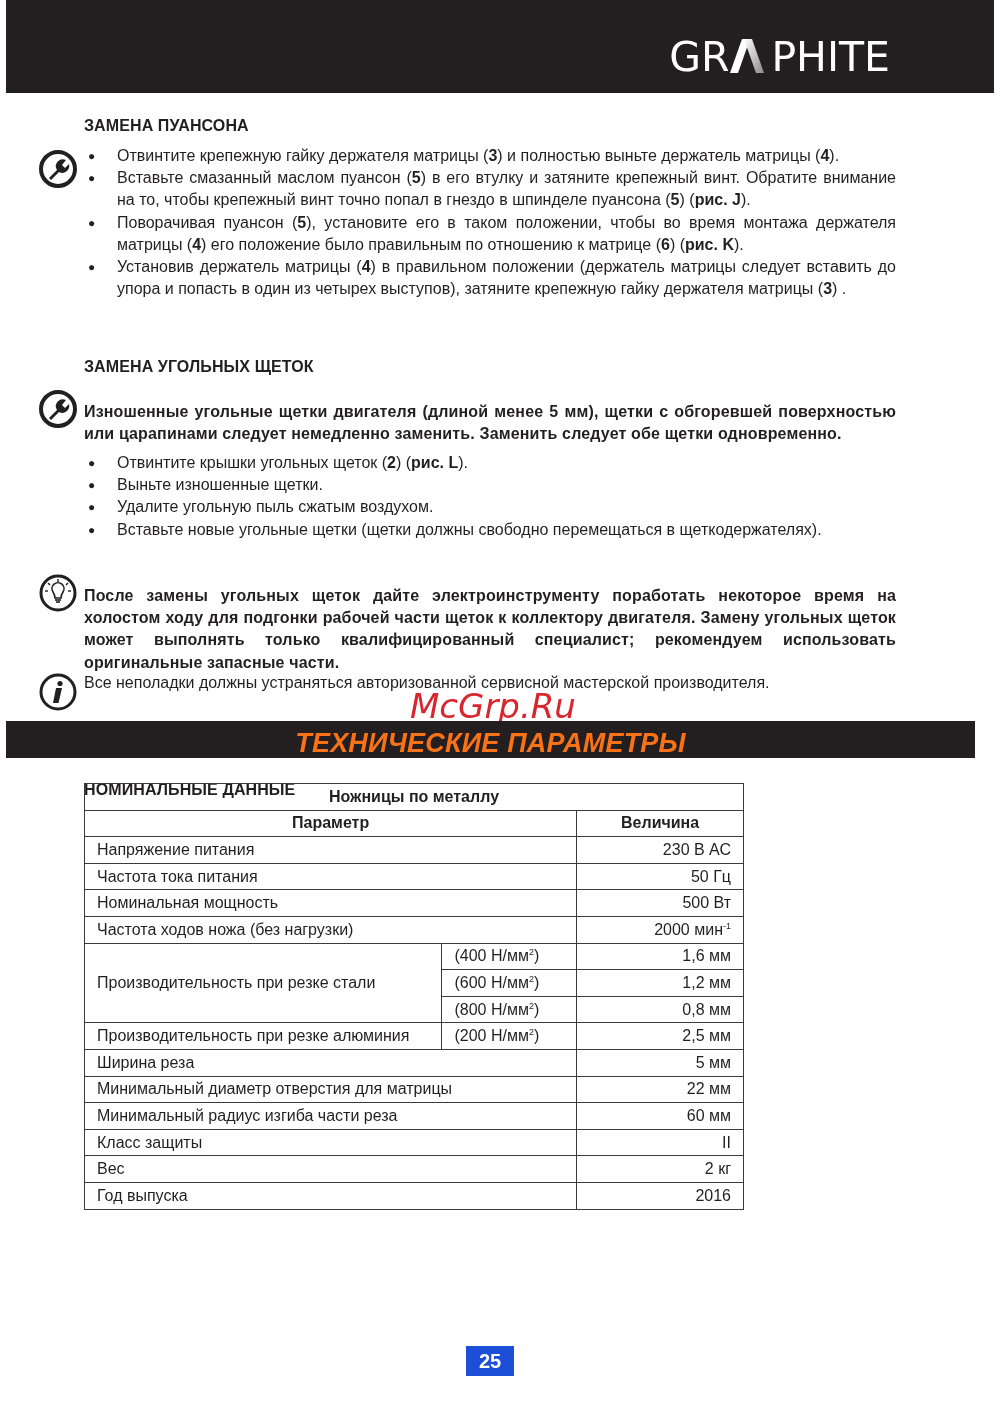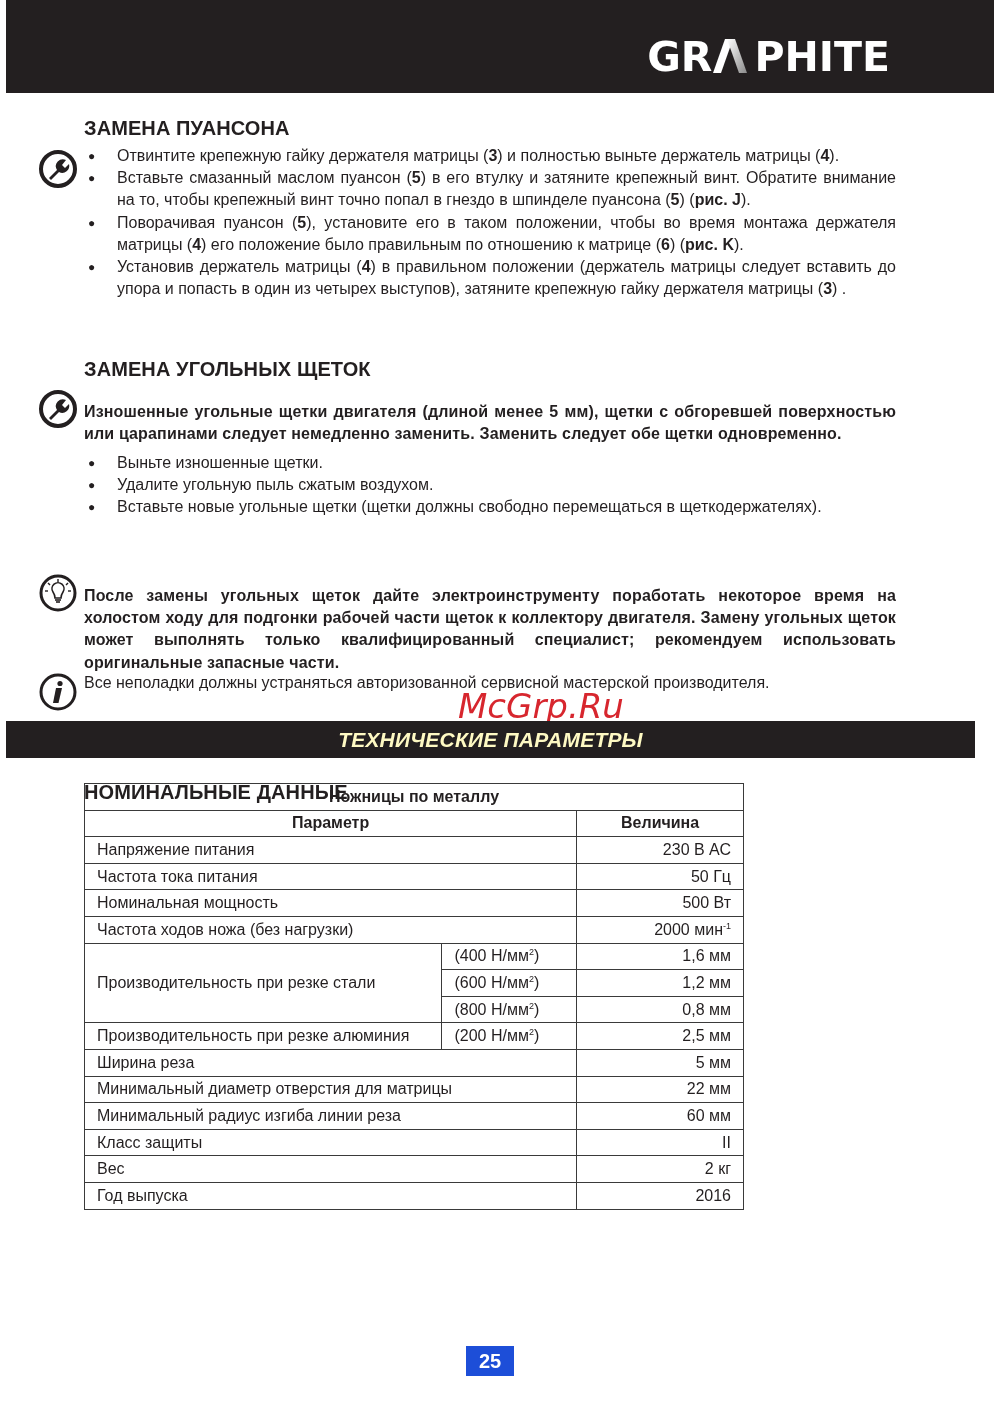--- a/index.html
+++ b/index.html
@@ -1,39 +1,39 @@
 <!DOCTYPE html>
 <html><head>
 <meta charset="utf-8">
 <style>
   html, body { margin: 0; padding: 0; background: #ffffff; }
   body { width: 1000px; height: 1415px; position: relative; overflow: hidden;
          font-family: "Liberation Sans", sans-serif; color: #231f20; }
   .header-bar { position: absolute; left: 6px; top: 0; width: 988px; height: 93px; background: #231f20; }
   .logo { position: absolute; right: 104px; top: 34px; color: #fff; font-family: "DejaVu Sans", sans-serif;
-          font-weight: bold; font-size: 41px; letter-spacing: 0px; line-height: 46px; }
+          font-weight: normal; font-size: 41px; letter-spacing: 0px; line-height: 46px; }
   .logo .mark { display: inline-block; width: 40px; height: 34px; position: relative; vertical-align: -2px; margin: 0 1px; }
   .logo .mark svg { width: 40px; height: 34px; }
 
-  .section-title { position: absolute; left: 84px; font-weight: bold; font-size: 20px; letter-spacing: 0.1px; }
+  .section-title { position: absolute; left: 84px; font-weight: bold; font-size: 16px; letter-spacing: 0.1px; }
   .icon { position: absolute; left: 38px; width: 40px; height: 40px; }
   .icon svg { width: 40px; height: 40px; }
 
   .bullets { position: absolute; left: 84px; width: 812px; margin: 0; padding: 0; list-style: none; font-size: 16px; line-height: 22.2px; }
   .bullets li { position: relative; padding-left: 33px; text-align: justify; }
   .bullets li::before { content: "●"; position: absolute; left: 4px; top: 0; font-size: 12px; }
   .para { position: absolute; left: 84px; width: 812px; font-size: 16px; line-height: 22.2px; text-align: justify; }
   .para.bold { font-weight: bold; letter-spacing: 0.15px; margin-top: 16px; }
   b { font-weight: bold; }
 
   .watermark { position: absolute; left: 410px; top: 686px; color: #d7262e; font-size: 34px; font-style: italic;
-               font-family: "DejaVu Sans", sans-serif; letter-spacing: 0px; margin-left: 48px; }
+               font-family: "DejaVu Sans", sans-serif; letter-spacing: 0px; }
   .banner { position: absolute; left: 6px; top: 721px; width: 969px; height: 37px; background: #231f20; }
-  .banner-text { position: absolute; left: 0; right: 0; top: 7px; text-align: center; color: #fef9c3; font-weight: bold;
-                 font-style: italic; font-size: 21px; letter-spacing: 0.2px; }
+  .banner-text { position: absolute; left: 0; right: 0; top: 7px; text-align: center; color: #f97316; font-weight: bold;
+                 font-style: italic; font-size: 27px; letter-spacing: 0.2px; }
 
   table.specs { position: absolute; left: 84px; top: 783px; width: 660px; border-collapse: collapse; font-size: 16px; }
   table.specs td { border: 1.5px solid #3a3a3a; height: 25.6px; padding: 0 12px; }
   table.specs td.c { text-align: right; }
   table.specs td.h { font-weight: bold; text-align: center; }
   table.specs sup { font-size: 9px; vertical-align: 6px; }
 
   .page-num { position: absolute; left: 466px; top: 1346px; width: 48px; height: 30px; background: #1d4ed8; color: #fff;
               font-weight: bold; font-size: 20px; text-align: center; line-height: 30px; }
 </style>
@@ -71,20 +71,21 @@
 
 <div class="section-title" style="top:358px">ЗАМЕНА УГОЛЬНЫХ ЩЕТОК</div>
 <div class="icon" style="top:389px">
   <svg viewBox="0 0 40 40">
       <circle cx="20" cy="20" r="17" fill="none" stroke="#231f20" stroke-width="4"></circle>
       <path d="M11 29 L19 21 A7 7 0 0 1 28 11 L24 16 L27 19 L31 15 A7 7 0 0 1 21 23 L13 31 Z" fill="#231f20"></path>
     </svg>
 </div>
 <div class="para bold" style="top:385px">Изношенные угольные щетки двигателя (длиной менее 5 мм), щетки с обгоревшей поверхностью или царапинами следует немедленно заменить. Заменить следует обе щетки одновременно.</div>
 <ul class="bullets" id="brush-list" style="top:452px">
+    <li><span>Отвинтите крышки угольных щеток (</span><b>2</b><span>) (</span><b>рис. L</b><span>).</span></li>
     <li><span>Выньте изношенные щетки.</span></li>
     <li><span>Удалите угольную пыль сжатым воздухом.</span></li>
     <li><span>Вставьте новые угольные щетки (щетки должны свободно перемещаться в щеткодержателях).</span></li>
   </ul>
 
 <div class="icon" style="top:573px">
   <svg viewBox="0 0 40 40">
       <circle cx="20" cy="20" r="17" fill="none" stroke="#231f20" stroke-width="3"></circle>
       <path d="M15 19 A6 6 0 1 1 25 19 Q23 22 23 25 L17 25 Q17 22 15 19 Z" fill="none" stroke="#231f20" stroke-width="1.6"></path>
       <line x1="17" y1="27" x2="23" y2="27" stroke="#231f20" stroke-width="1.6"></line>
@@ -165,21 +166,21 @@
       </tr>
       <tr>
         <td colspan="2">Ширина реза</td>
         <td class="c">5 мм</td>
       </tr>
       <tr>
         <td colspan="2">Минимальный диаметр отверстия для матрицы</td>
         <td class="c">22 мм</td>
       </tr>
       <tr>
-        <td colspan="2">Минимальный радиус изгиба линии реза</td>
+        <td colspan="2">Минимальный радиус изгиба части реза</td>
         <td class="c">60 мм</td>
       </tr>
       <tr>
         <td colspan="2">Класс защиты</td>
         <td class="c">II</td>
       </tr>
       <tr>
         <td colspan="2">Вес</td>
         <td class="c">2 кг</td>
       </tr>

